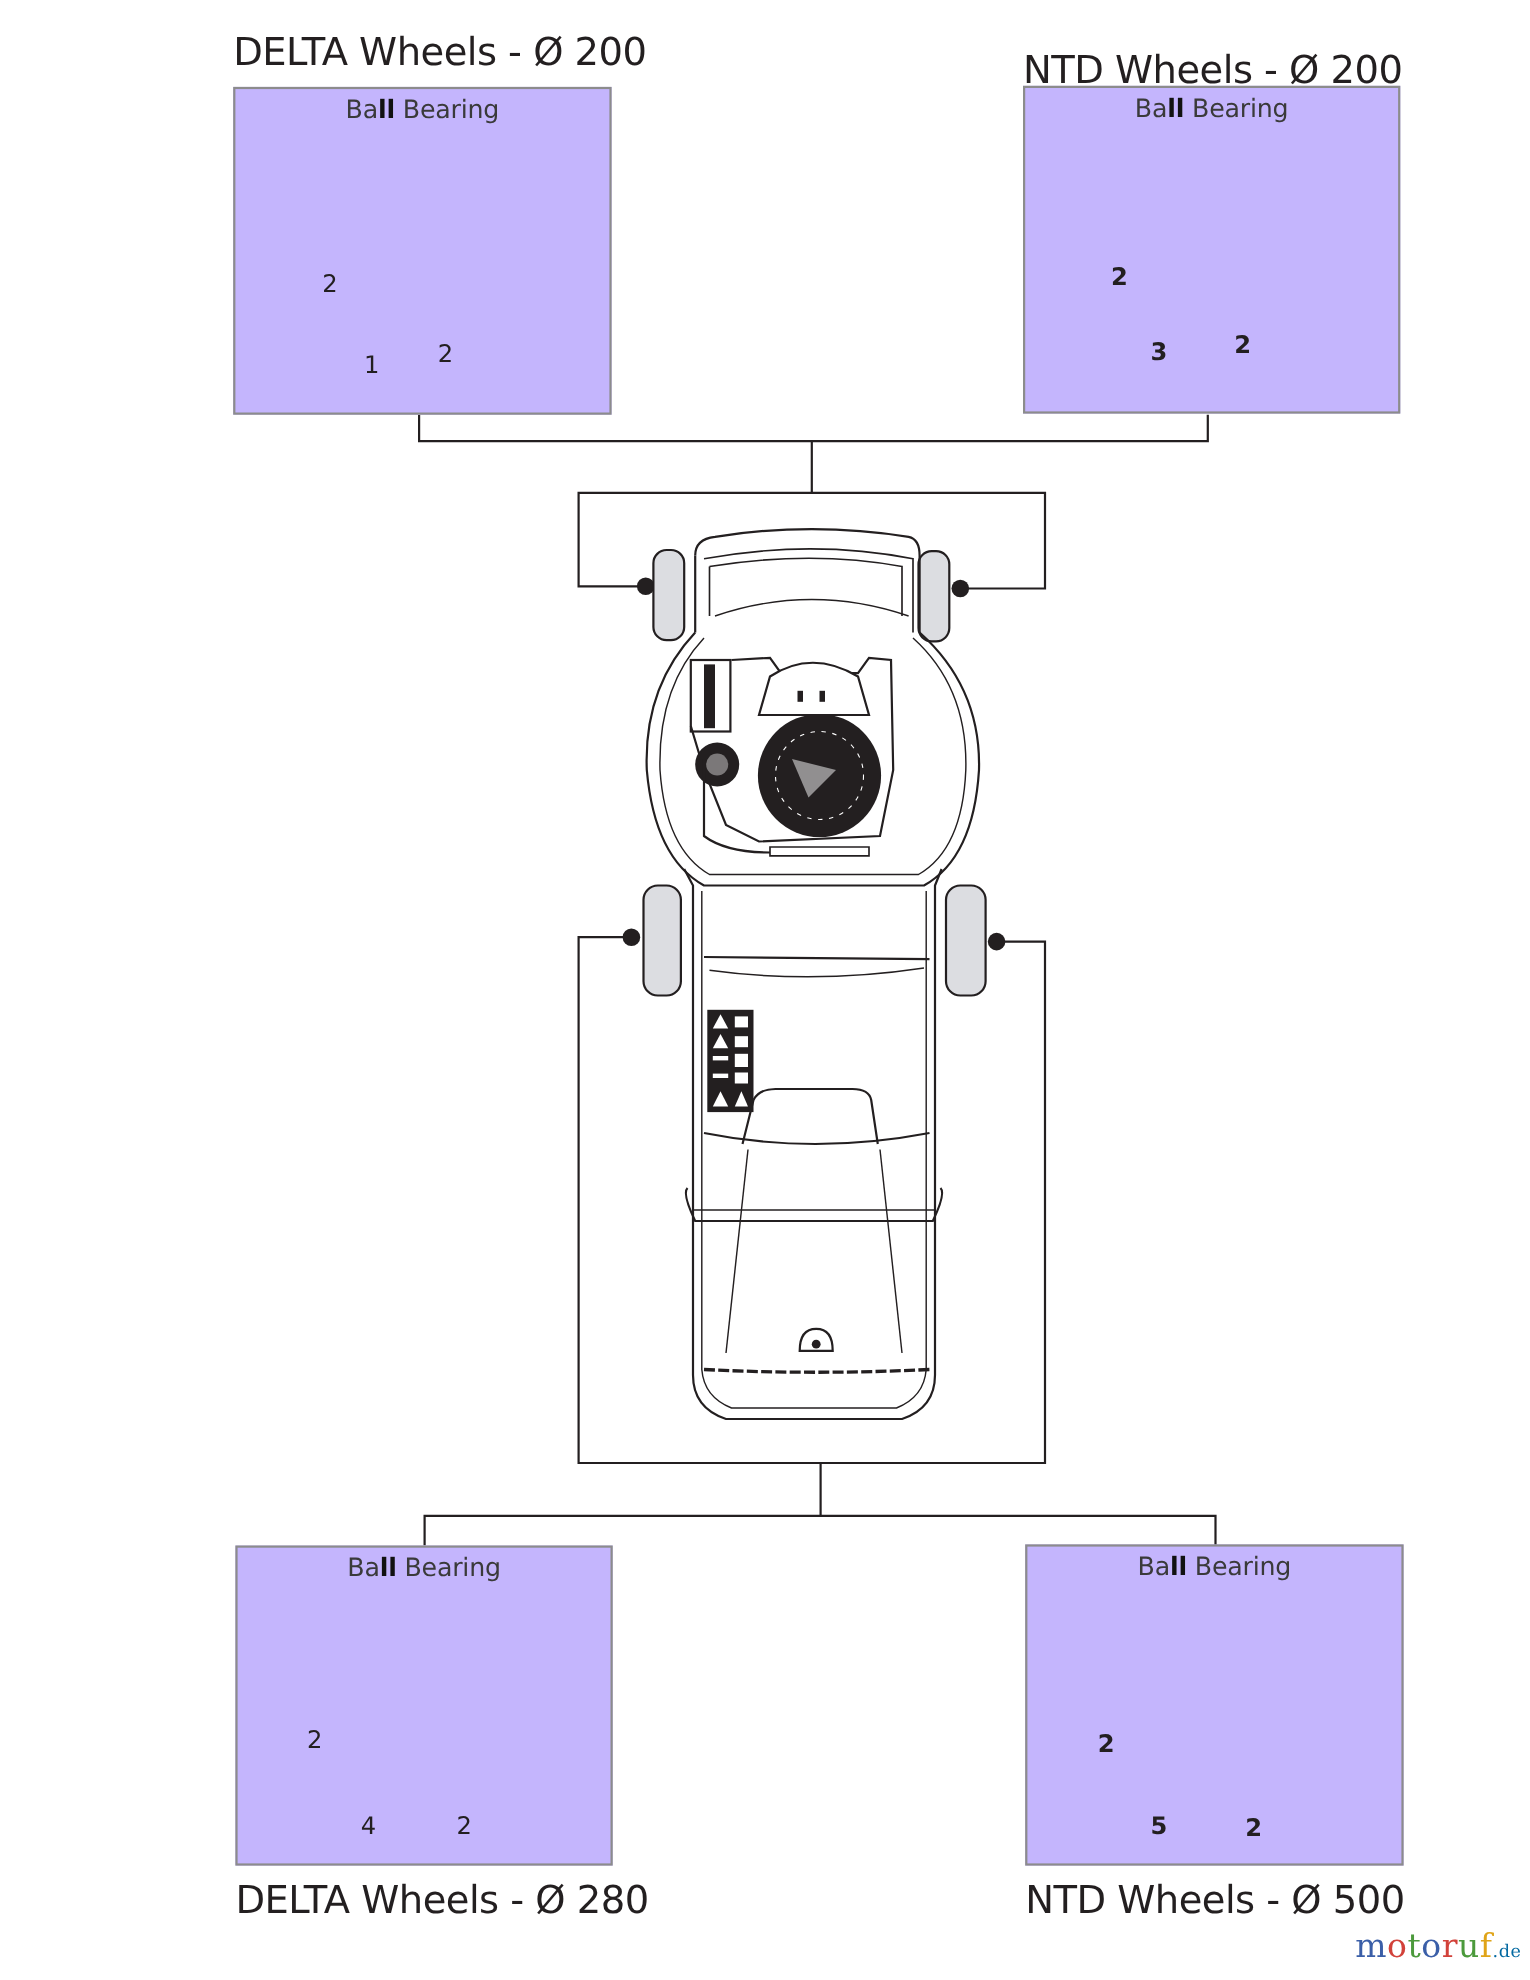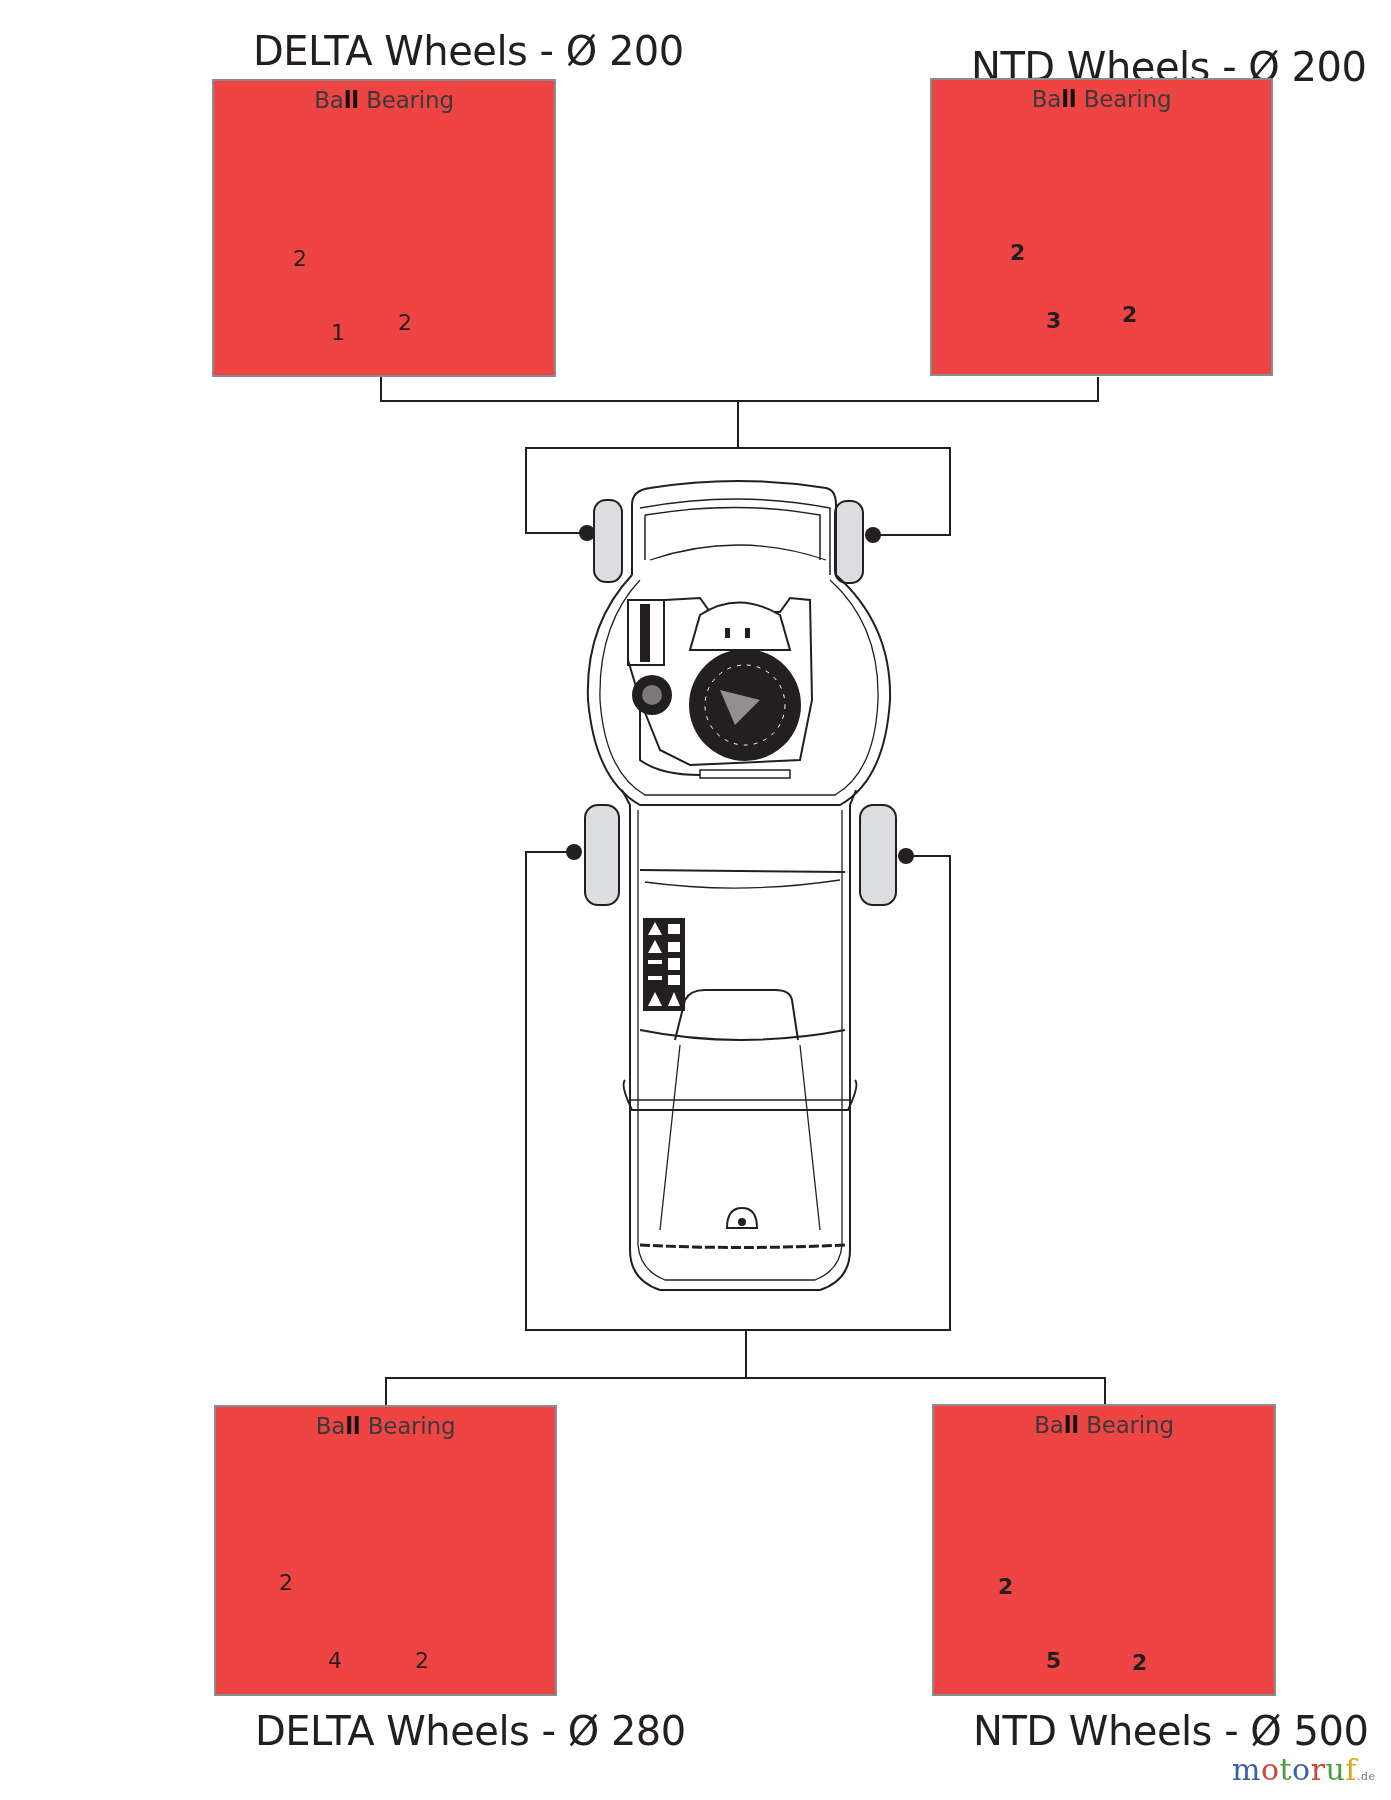--- a/index.html
+++ b/index.html
@@ -1,29 +1,29 @@
 <!DOCTYPE html>
 <html><head>
   <meta charset="utf-8">
   <style>
     html, body { margin: 0; padding: 0; background: #ffffff; }
     body { width: 1391px; height: 1800px; position: relative; overflow: hidden;
            font-family: "DejaVu Sans", "Liberation Sans", sans-serif; color: #231f20; }
-    .title { position: absolute; font-size: 40px; letter-spacing: -0.5px; white-space: nowrap;
-             text-align: center; color: #231f20; margin-left: 41px; }
-    .box { position: absolute; border: 2px solid #8c8c8c; background: #ef4444; box-sizing: border-box; }
+    .title { position: absolute; font-size: 35px; letter-spacing: -0.5px; white-space: nowrap;
+             text-align: center; color: #231f20; }
+    .box { position: absolute; border: 2px solid #8c8c8c; background: #c4b5fd; box-sizing: border-box; }
     .box .sub { position: absolute; left: 0; right: 0; top: 6px; text-align: center;
                 font-size: 23px; color: #3a3a3a; letter-spacing: -0.2px; }
     .box .sub b { font-weight: 900; color: #111; }
     .callout { position: absolute; font-size: 22px; font-weight: 500; color: #231f20; }
     .callout.bold { font-weight: 700; }
     svg.layer { position: absolute; left: 0; top: 0; }
     .watermark { position: absolute; left: 1232px; top: 1752px; font-family: "DejaVu Serif", "Liberation Serif", serif;
                  font-size: 30px; letter-spacing: 0.5px; }
-    .watermark .tld { font-size: 11px; color: #737373; }
+    .watermark .tld { font-size: 16px; color: #0369a1; }
   </style>
 </head>
 <body>
 
 <svg class="layer" width="1391" height="1800" viewBox="0 0 1391 1800">
   <g stroke="#231f20" stroke-width="2" fill="none">
 
     <polyline points="381,377 381,401 1098,401 1098,377"></polyline>
     <line x1="738" y1="401" x2="738" y2="448"></line>
     <polyline points="586,533 526,533 526,448 950,448 950,535 873,535"></polyline>

